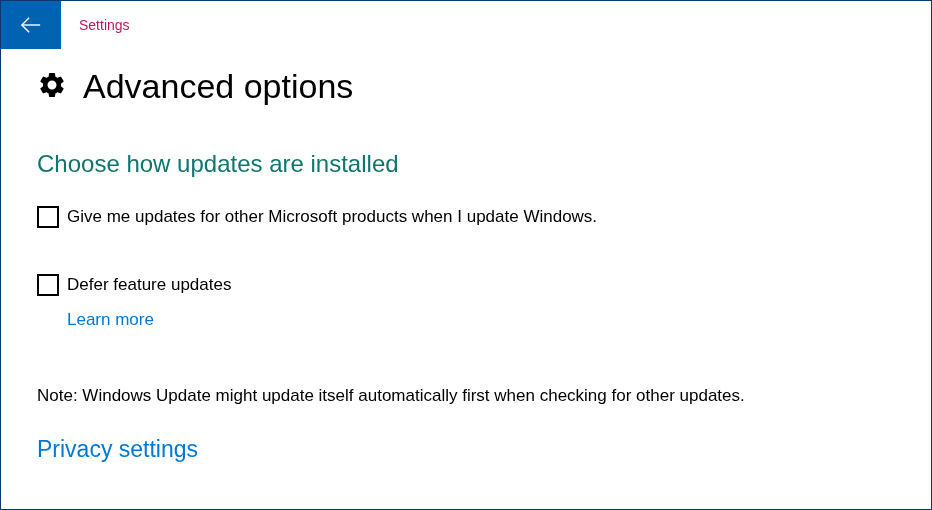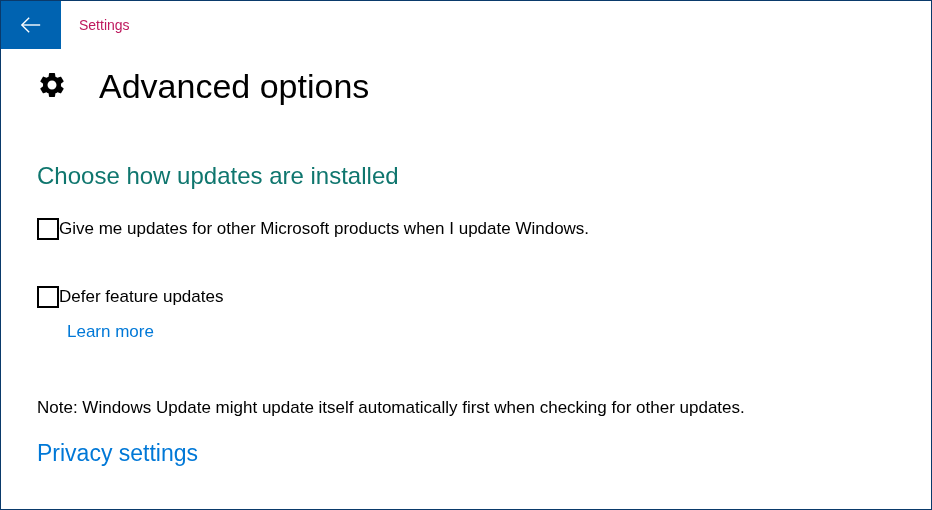--- a/index.html
+++ b/index.html
@@ -40,42 +40,43 @@
       font-size: 14px;
       color: #be185d;
       margin-left: 18px;
     }
     .content {
       padding: 18px 36px 0 36px;
     }
     .page-title-row {
       display: flex;
       align-items: center;
-      gap: 32px;
-      margin-bottom: 56px;
+      gap: 16px;
+      margin-bottom: 44px;
     }
     .gear-icon svg {
       width: 30px;
       height: 30px;
       fill: #000000;
     }
     .page-title {
       font-size: 34px;
       font-weight: 300;
       color: #000000;
     }
     .section-title {
       font-size: 24px;
       font-weight: 400;
       color: #0f766e;
       margin-bottom: 28px;
     }
     .checkbox-row {
       display: flex;
       align-items: flex-start;
+      gap: 8px;
       margin-bottom: 6px;
     }
     .checkbox {
       width: 22px;
       height: 22px;
       border: 2px solid #000000;
       cursor: pointer;
       flex-shrink: 0;
     }
     .checkbox-label {
@@ -93,21 +94,21 @@
       font-size: 17px;
       color: #0078d7;
       cursor: pointer;
       margin-left: 30px;
       margin-top: 8px;
       display: inline-block;
     }
     .note {
       font-size: 17px;
       color: #000000;
-      margin-bottom: 22px;
+      margin-bottom: 30px;
     }
     .privacy-link {
       font-size: 23px;
       color: #0078d7;
       cursor: pointer;
     }
   </style>
 </head>
 <body>
 

